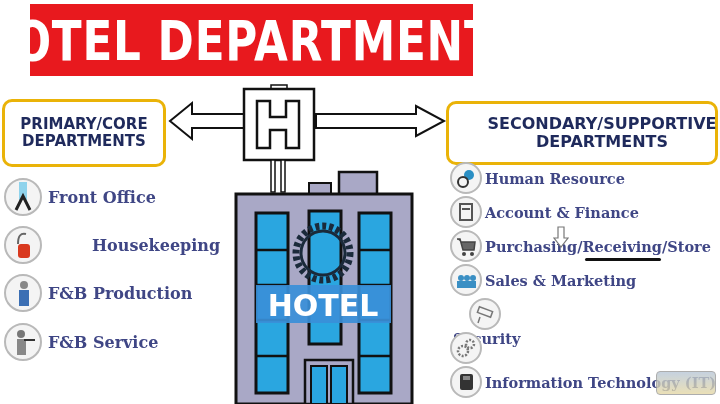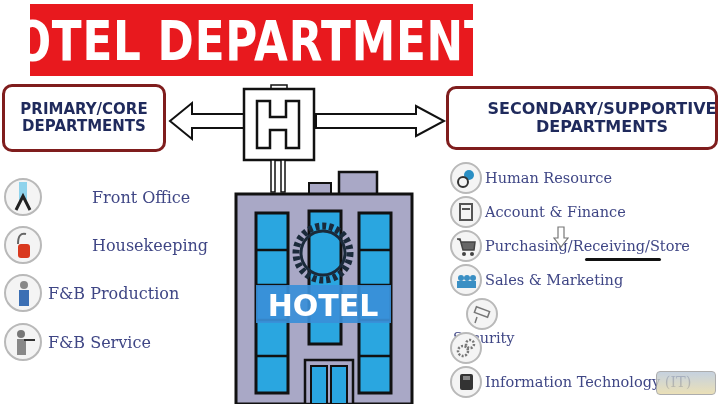--- a/index.html
+++ b/index.html
@@ -10,38 +10,38 @@
     position: absolute; left: 30px; top: 4px; width: 443px; height: 72px;
     background: #e8191e; display: flex; align-items: center; justify-content: center;
   }
   .title-banner span {
     color: #fff; font-family: "DejaVu Sans", sans-serif; font-weight: bold;
     font-size: 56px; letter-spacing: 1px; transform: scaleX(0.78);
     white-space: nowrap; display: inline-block;
   }
 
   .dept-box {
-    position: absolute; border: 3px solid #7f1d1d; border-radius: 10px; background: #fff;
+    position: absolute; border: 3px solid #eab308; border-radius: 10px; background: #fff;
     display: flex; flex-direction: column; align-items: center; justify-content: center;
     color: #1f2a5c; font-family: "DejaVu Sans", sans-serif; font-weight: bold;
-    line-height: 1.15; text-align: center;
+    line-height: 1.15; text-align: center; margin-top: 15px;
   }
   .box-primary { left: 2px; top: 84px; width: 164px; height: 68px; font-size: 15px; }
   .box-secondary { left: 446px; top: 86px; width: 272px; height: 64px; font-size: 16px; padding-left: 40px; }
 
   .diagram-svg { position: absolute; left: 0; top: 0; }
 
   .dept-list { position: absolute; list-style: none; }
   .dept-item { display: flex; align-items: center; position: absolute; white-space: nowrap; }
   .dept-icon {
     border-radius: 50%; border: 2px solid #b9b9b9; background: #f4f4f4;
     display: flex; align-items: center; justify-content: center; flex-shrink: 0;
   }
   .dept-label {
-    font-family: "DejaVu Serif", serif; font-weight: normal; color: #3f4685;
+    font-family: "DejaVu Serif", serif; font-weight: bold; color: #3f4685;
   }
 
   .left-list .dept-icon { width: 38px; height: 38px; }
   .left-list .dept-label { font-size: 16px; margin-left: 6px; }
 
   .right-list .dept-icon { width: 32px; height: 32px; }
   .right-list .dept-label { font-size: 14.5px; margin-left: 3px; }
 
   .underline-mark {
     position: absolute; left: 585px; top: 258px; width: 76px; height: 3px; background: #111;
@@ -115,21 +115,21 @@
   <div>PRIMARY/CORE</div>
   <div>DEPARTMENTS</div>
 </div>
 
 <div class="dept-box box-secondary">
   <div>SECONDARY/SUPPORTIVE</div>
   <div>DEPARTMENTS</div>
 </div>
 
 <ul class="dept-list left-list">
-  <li class="dept-item" style="left:4px;top:178px;gap:44px;">
+  <li class="dept-item" style="left:4px;top:178px;">
     <span class="dept-icon">
       <svg width="26" height="30">
           <rect x="9" y="0" width="8" height="18" fill="#8fd3ec"></rect>
           <path d="M6,28 L13,14 L20,28" fill="none" stroke="#222" stroke-width="3"></path>
         </svg>
     </span>
     <span class="dept-label">Front Office</span>
   </li>
   <li class="dept-item" style="left:4px;top:226px;gap:44px;">
     <span class="dept-icon">

